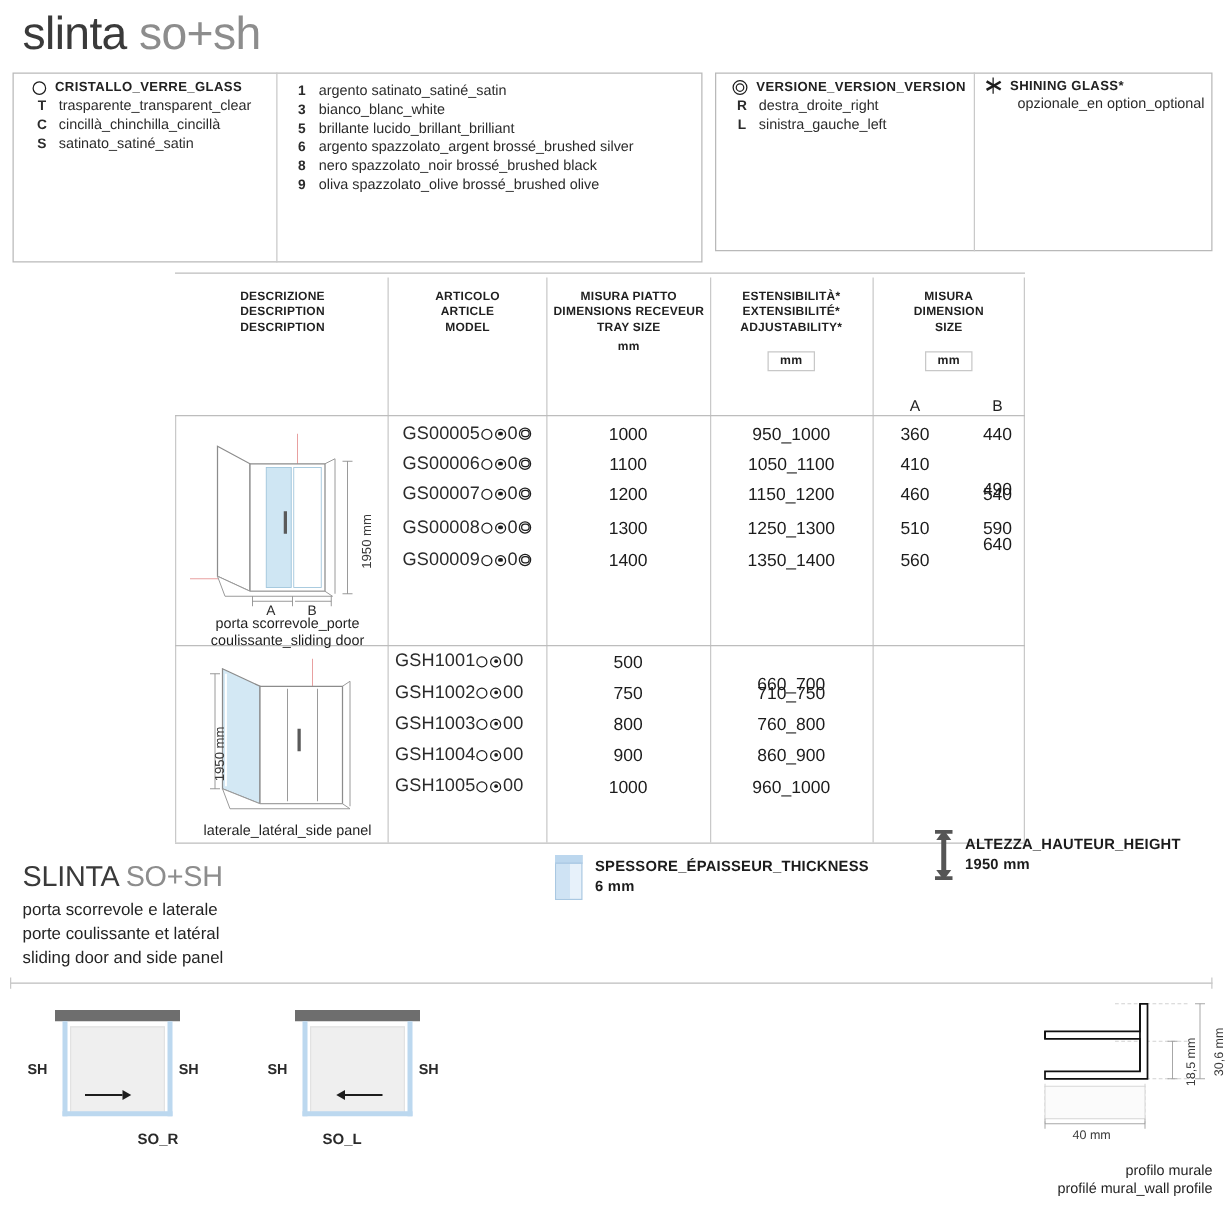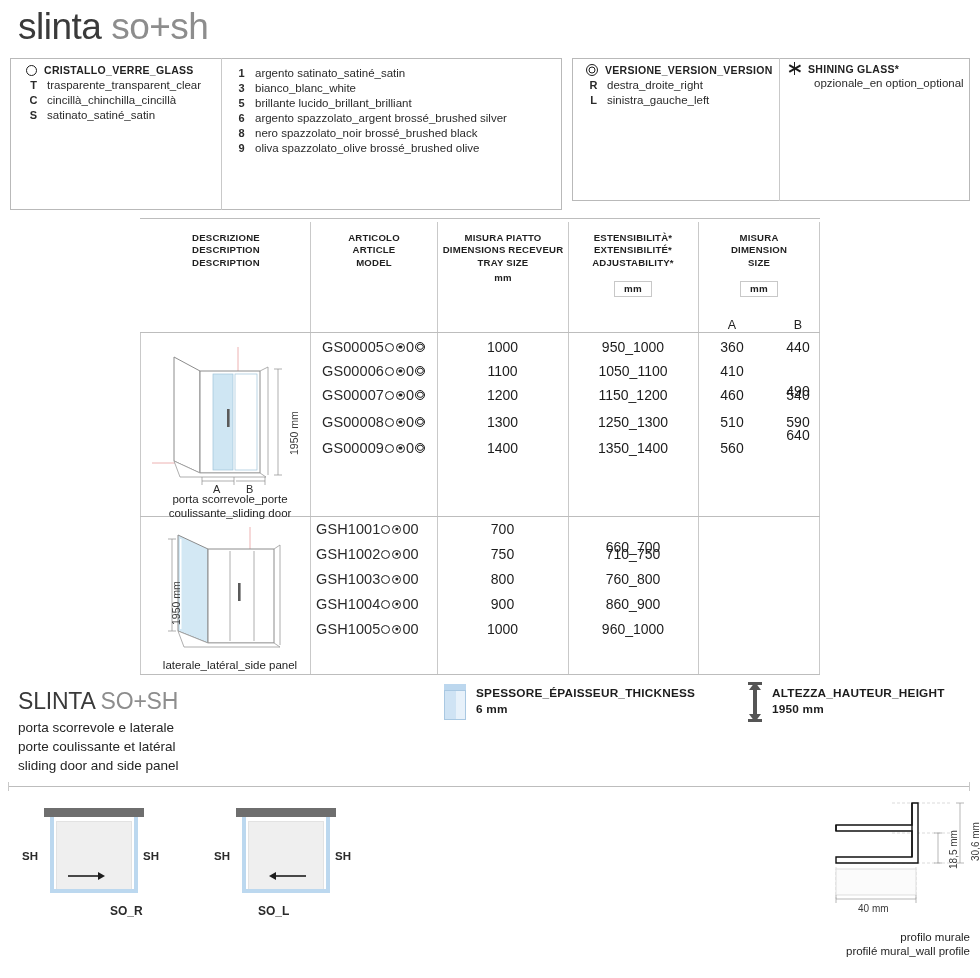--- a/index.html
+++ b/index.html
@@ -532,21 +532,21 @@
 <div class="abs code-cell" style="left:316px; top:521px;">
   <span>GSH1001</span>
     <span class="s">
       <span class="mini-circle"></span>
     </span>
     <span class="s">
       <span class="mini-dot"></span>
     </span>
     <span>00</span>
 </div>
-<div class="cell" style="left:437px; top:521px; width:131px;">700</div>
+<div class="cell" style="left:437px; top:521px; width:131px;">500</div>
 <div class="cell" style="left:568px; top:539px; width:130px;">660_700</div>
 
 <div class="abs code-cell" style="left:316px; top:546px;">
   <span>GSH1002</span>
     <span class="s">
       <span class="mini-circle"></span>
     </span>
     <span class="s">
       <span class="mini-dot"></span>
     </span>
@@ -606,21 +606,21 @@
 </div>
 
 <div class="abs" style="left:444px; top:684px; display:flex; align-items:center; gap:10px;">
   <span class="glass-block"></span>
   <span class="spec-text">
     <span>SPESSORE_ÉPAISSEUR_THICKNESS</span><br>
     <span>6 mm</span>
   </span>
 </div>
 
-<div class="abs" style="left:748px; top:682px; display:flex; align-items:center; gap:10px;">
+<div class="abs" style="left:748px; top:664px; display:flex; align-items:center; gap:10px;">
   <span class="arrow-v">
     <i class="cap-line" style="left:0; top:0; width:14px;"></i>
     <span class="ht"></span>
       <span class="shaft"></span>
       <span class="hb"></span>
     <i class="cap-line" style="left:0; bottom:0; width:14px;"></i>
   </span>
   <span class="spec-text">
     <span>ALTEZZA_HAUTEUR_HEIGHT</span><br>
     <span>1950 mm</span>

